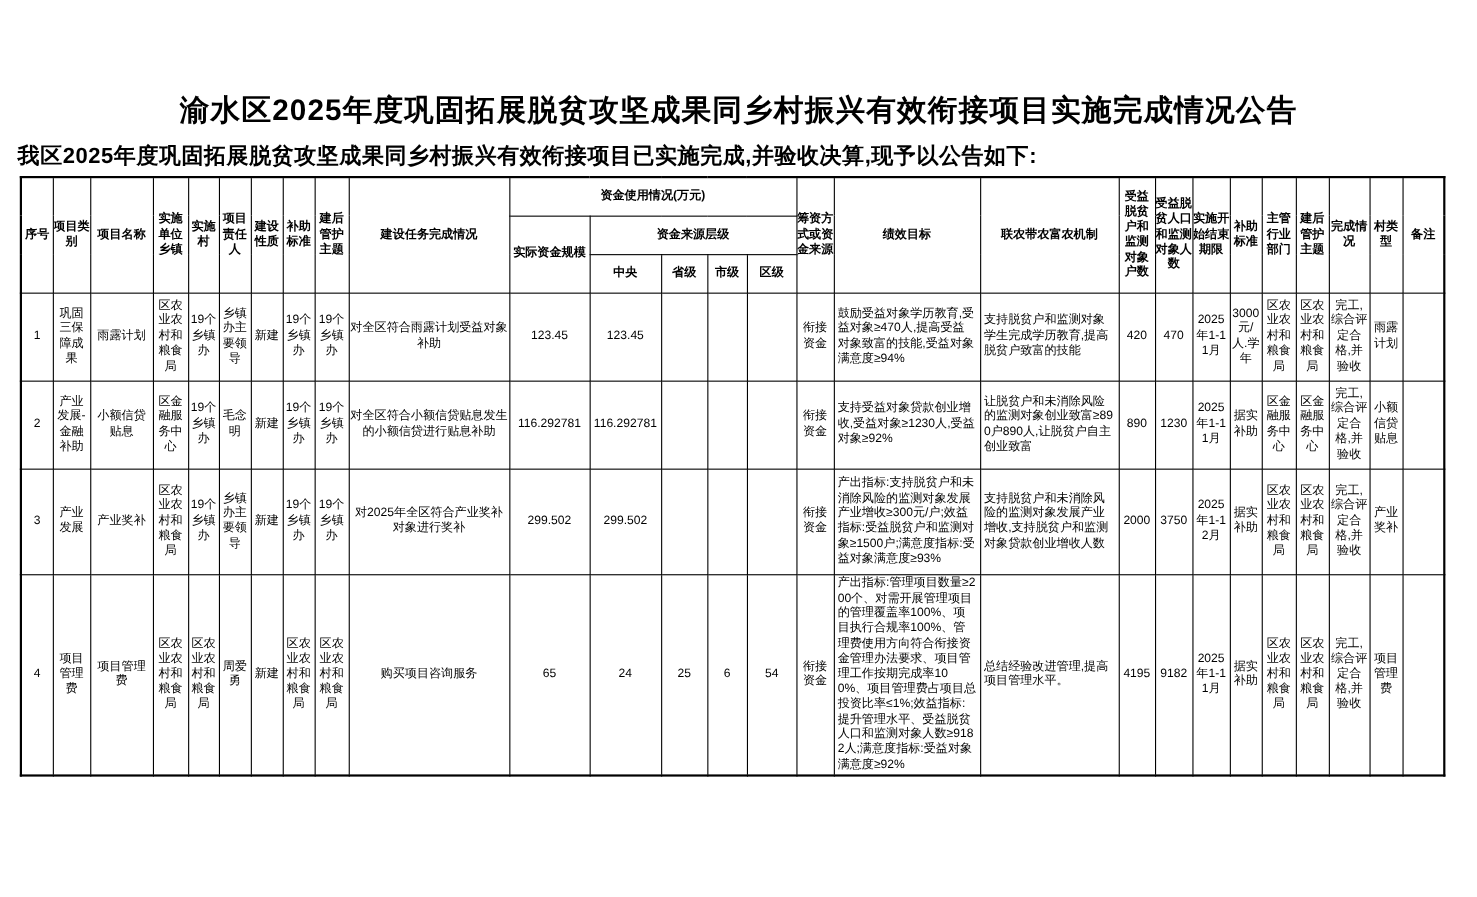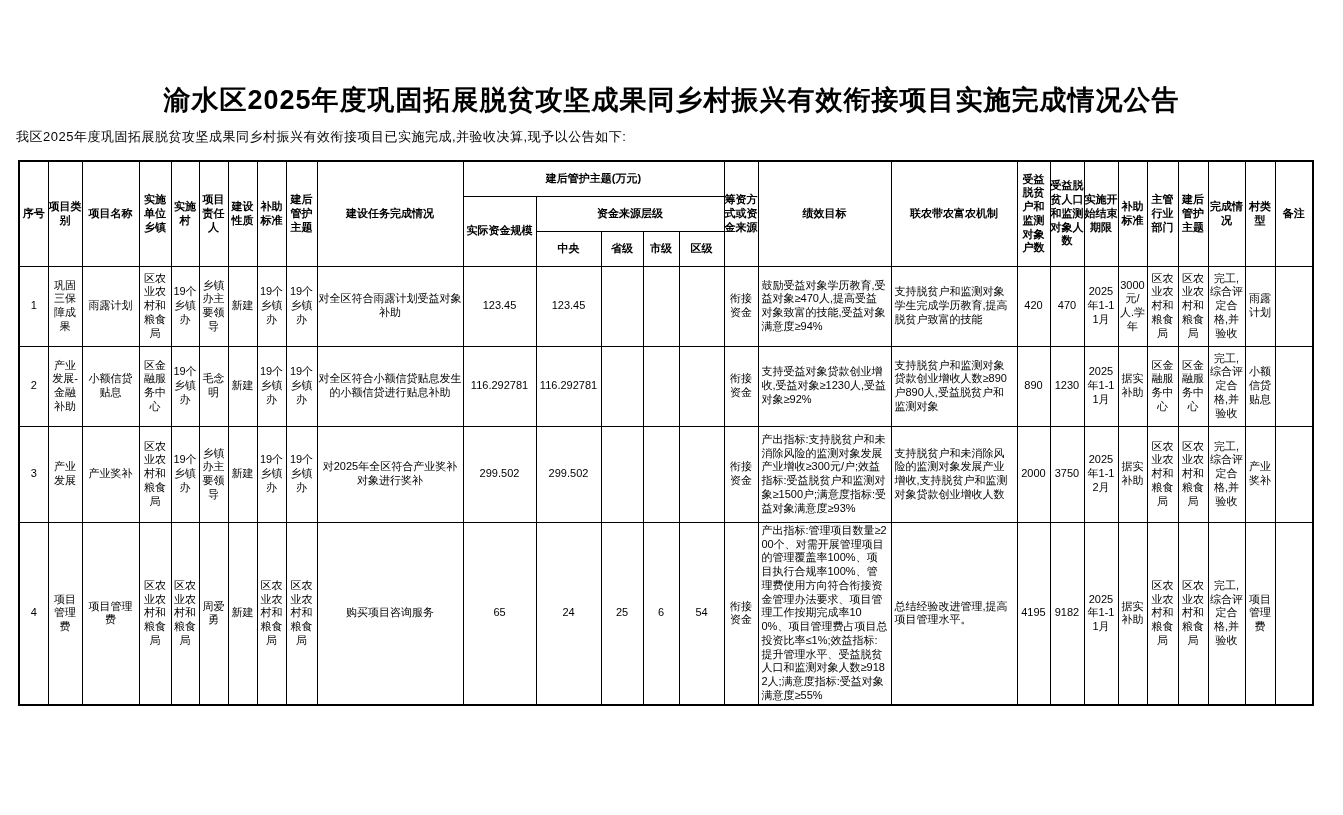--- a/index.html
+++ b/index.html
@@ -1,19 +1,19 @@
 <!DOCTYPE html>
 <html><head>
 <meta charset="utf-8">
 <style>
   html,body{margin:0;padding:0;background:#fff;width:1343px;height:815px;position:relative;
     font-family:"Liberation Sans","DejaVu Sans",sans-serif;color:#000;}
   .page-title{position:absolute;top:82px;left:0;width:1343px;text-align:center;
     font-size:27px;font-weight:bold;letter-spacing:1px;}
-  .intro-line{position:absolute;top:128px;left:16px;font-size:13px;font-weight:normal;letter-spacing:0.5px;}
+  .intro-line{position:absolute;top:128px;left:16px;font-size:20px;font-weight:bold;letter-spacing:0.5px;}
   table.main{position:absolute;top:160px;left:18px;border-collapse:collapse;table-layout:fixed;
     width:1294px;border:2px solid #000;}
   table.main th, table.main td{border:1.5px solid #000;padding:0 1px;text-align:center;
     vertical-align:middle;font-size:11px;line-height:1.25;word-break:break-all;overflow:hidden;}
   table.main th{font-weight:bold;padding:0;}
   table.main td.al{text-align:left;padding:0 3px;}
   tr.h{height:35px;}
 </style>
 </head>
 <body>
@@ -56,21 +56,21 @@
       <th rowspan="3">序号</th>
       <th rowspan="3">项目类别</th>
       <th rowspan="3">项目名称</th>
       <th rowspan="3">实施单位乡镇</th>
       <th rowspan="3">实施村</th>
       <th rowspan="3">项目责任人</th>
       <th rowspan="3">建设性质</th>
       <th rowspan="3">补助标准</th>
       <th rowspan="3">建后管护主题</th>
       <th rowspan="3">建设任务完成情况</th>
-      <th colspan="5">建后管护主题(万元)</th>
+      <th colspan="5">资金使用情况(万元)</th>
       <th rowspan="3">筹资方式或资金来源</th>
       <th rowspan="3">绩效目标</th>
       <th rowspan="3">联农带农富农机制</th>
       <th rowspan="3">受益脱贫户和监测对象户数</th>
       <th rowspan="3">受益脱贫人口和监测对象人数</th>
       <th rowspan="3">实施开始结束期限</th>
       <th rowspan="3">补助标准</th>
       <th rowspan="3">主管行业部门</th>
       <th rowspan="3">建后管护主题</th>
       <th rowspan="3">完成情况</th>
@@ -129,21 +129,21 @@
         <td>19个乡镇办</td>
         <td>19个乡镇办</td>
         <td>对全区符合小额信贷贴息发生的小额信贷进行贴息补助</td>
         <td>116.292781</td>
         <td>116.292781</td>
         <td></td>
         <td></td>
         <td></td>
         <td>衔接资金</td>
         <td class="al">支持受益对象贷款创业增收,受益对象≥1230人,受益对象≥92%</td>
-        <td class="al">支持脱贫户和监测对象贷款创业增收人数≥890户890人,受益脱贫户和监测对象</td>
+        <td class="al">让脱贫户和未消除风险的监测对象创业致富≥890户890人,让脱贫户自主创业致富</td>
         <td>890</td>
         <td>1230</td>
         <td>2025年1-11月</td>
         <td>据实补助</td>
         <td>区金融服务中心</td>
         <td>区金融服务中心</td>
         <td>完工,综合评定合格,并验收</td>
         <td>小额信贷贴息</td>
         <td></td>
       </tr>
@@ -186,21 +186,21 @@
         <td>新建</td>
         <td>区农业农村和粮食局</td>
         <td>区农业农村和粮食局</td>
         <td>购买项目咨询服务</td>
         <td>65</td>
         <td>24</td>
         <td>25</td>
         <td>6</td>
         <td>54</td>
         <td>衔接资金</td>
-        <td class="al">产出指标:管理项目数量≥200个、对需开展管理项目的管理覆盖率100%、项目执行合规率100%、管理费使用方向符合衔接资金管理办法要求、项目管理工作按期完成率100%、项目管理费占项目总投资比率≤1%;效益指标:提升管理水平、受益脱贫人口和监测对象人数≥9182人;满意度指标:受益对象满意度≥55%</td>
+        <td class="al">产出指标:管理项目数量≥200个、对需开展管理项目的管理覆盖率100%、项目执行合规率100%、管理费使用方向符合衔接资金管理办法要求、项目管理工作按期完成率100%、项目管理费占项目总投资比率≤1%;效益指标:提升管理水平、受益脱贫人口和监测对象人数≥9182人;满意度指标:受益对象满意度≥92%</td>
         <td class="al">总结经验改进管理,提高项目管理水平。</td>
         <td>4195</td>
         <td>9182</td>
         <td>2025年1-11月</td>
         <td>据实补助</td>
         <td>区农业农村和粮食局</td>
         <td>区农业农村和粮食局</td>
         <td>完工,综合评定合格,并验收</td>
         <td>项目管理费</td>
         <td></td>

